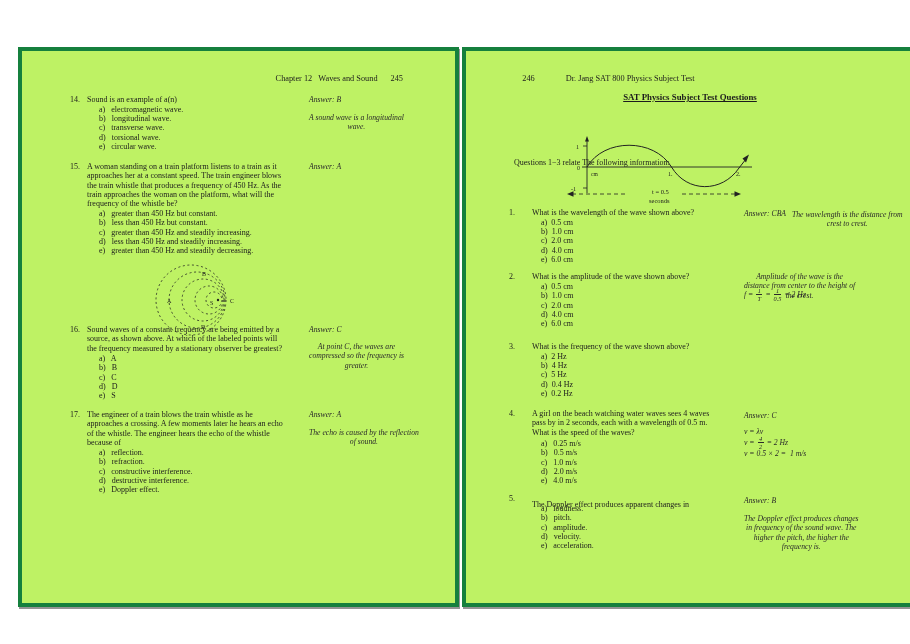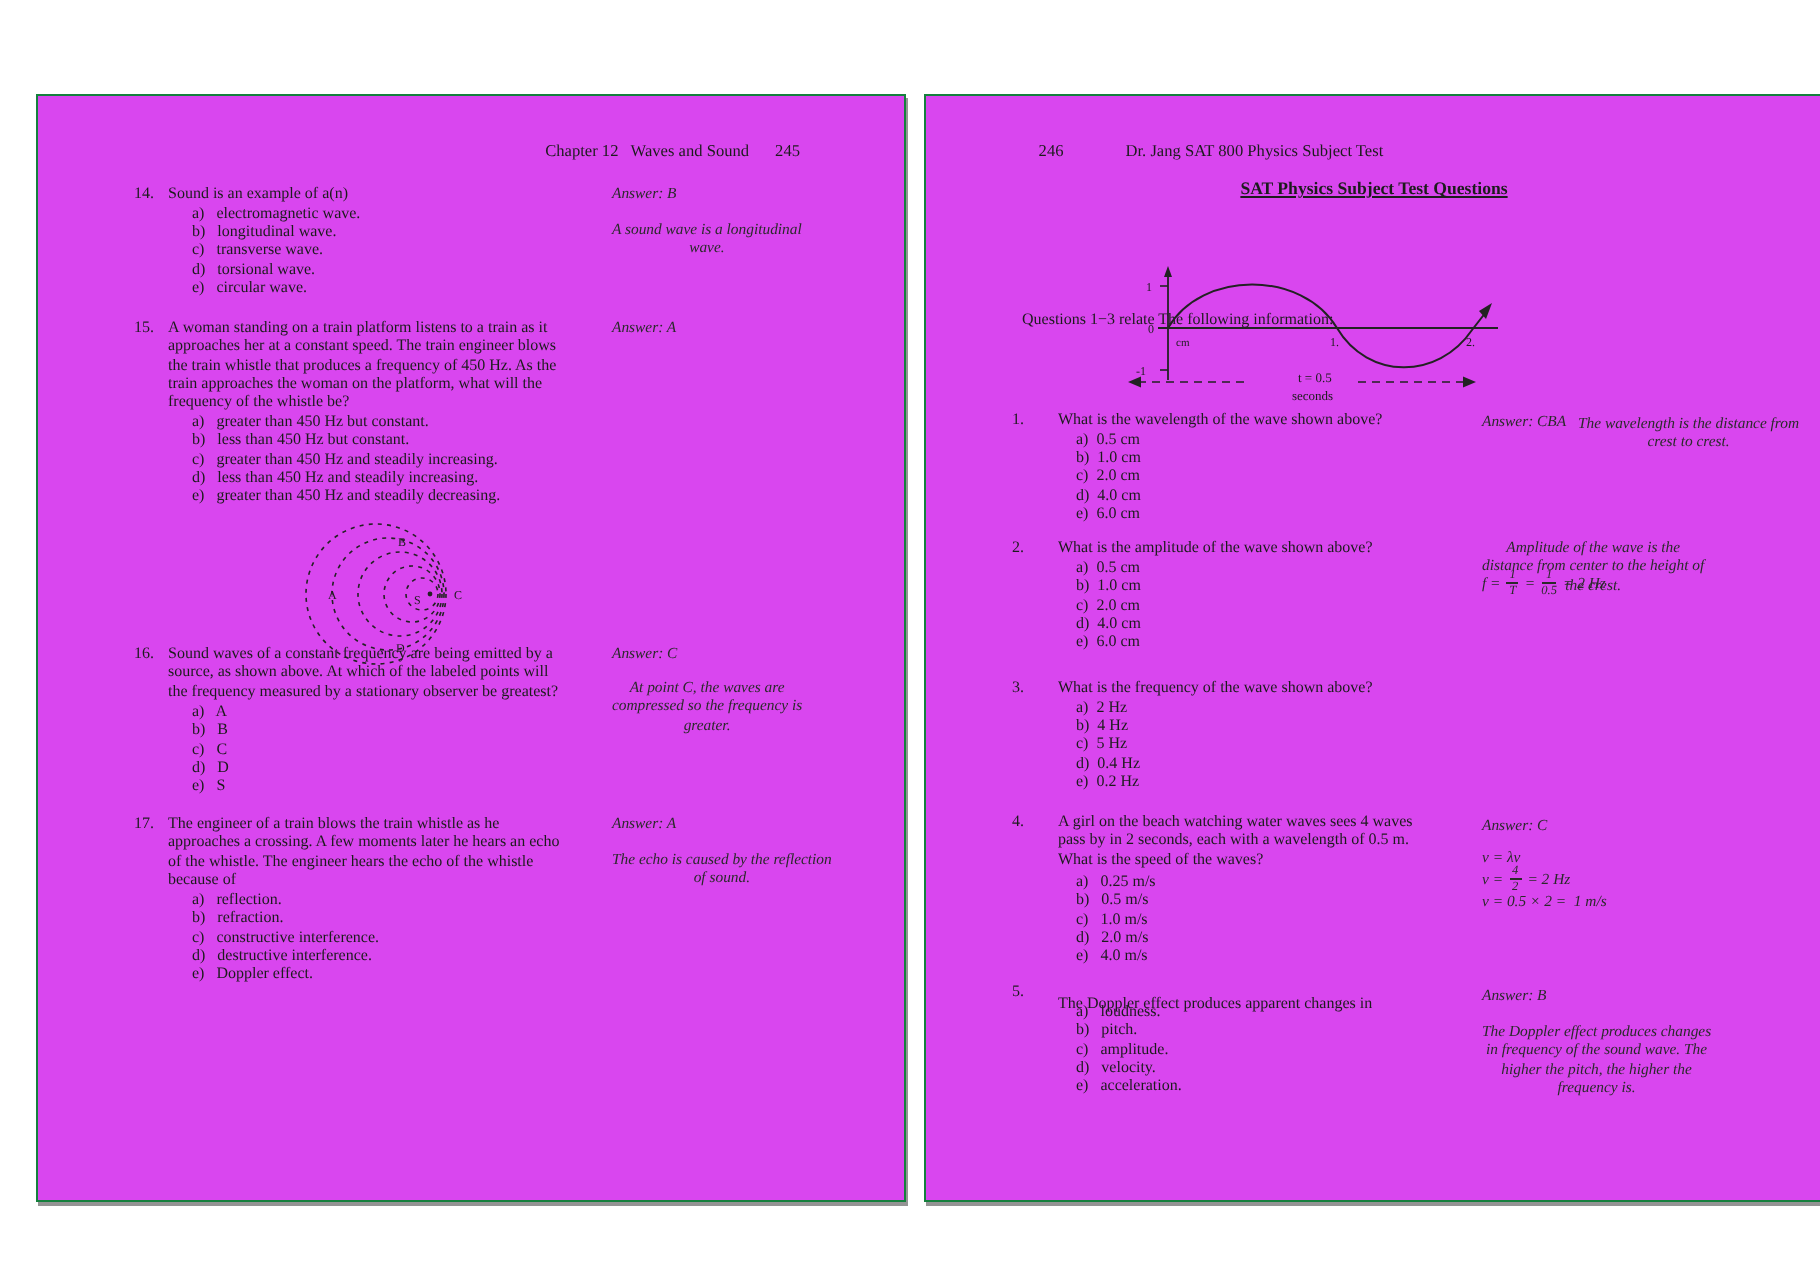--- a/index.html
+++ b/index.html
@@ -1,19 +1,19 @@
 <!DOCTYPE html>
 <html><head>
 <meta charset="utf-8">
 <style>
   html,body{margin:0;padding:0;background:#ffffff;}
   body{width:910px;height:644px;position:relative;
        font-family:"Liberation Serif","DejaVu Serif",serif;color:#1c1c1c;}
-  .page{position:absolute;top:47px;height:552px;background:#d946ef;
-        border:1px solid #15803d;box-shadow:1px 2px 0 rgba(60,60,60,.55);}
+  .page{position:absolute;top:47px;height:552px;background:#bef264;
+        border:4px solid #15803d;box-shadow:1px 2px 0 rgba(60,60,60,.55);}
   #page-left{left:18px;width:433px;}
   #page-right{left:462px;width:432px;padding-left:16px;}
   .abs{position:absolute;}
   .txt{font-size:8px;line-height:9.35px;white-space:pre;}
   .ans{font-size:7.7px;line-height:9.3px;white-space:pre;font-style:italic;color:#2a2a2a;text-align:center;}
   .hdr{font-size:8.3px;white-space:pre;}
   .title{font-size:8.8px;font-weight:bold;text-align:center;left:0;right:0;}
   .frow{display:flex;align-items:center;gap:3px;font-style:italic;font-size:7.7px;color:#2a2a2a;}
   .frac{display:inline-flex;flex-direction:column;align-items:center;font-size:6.3px;line-height:7px;}
   .fnum{border-bottom:.8px solid #2a2a2a;padding:0 1.5px;}

